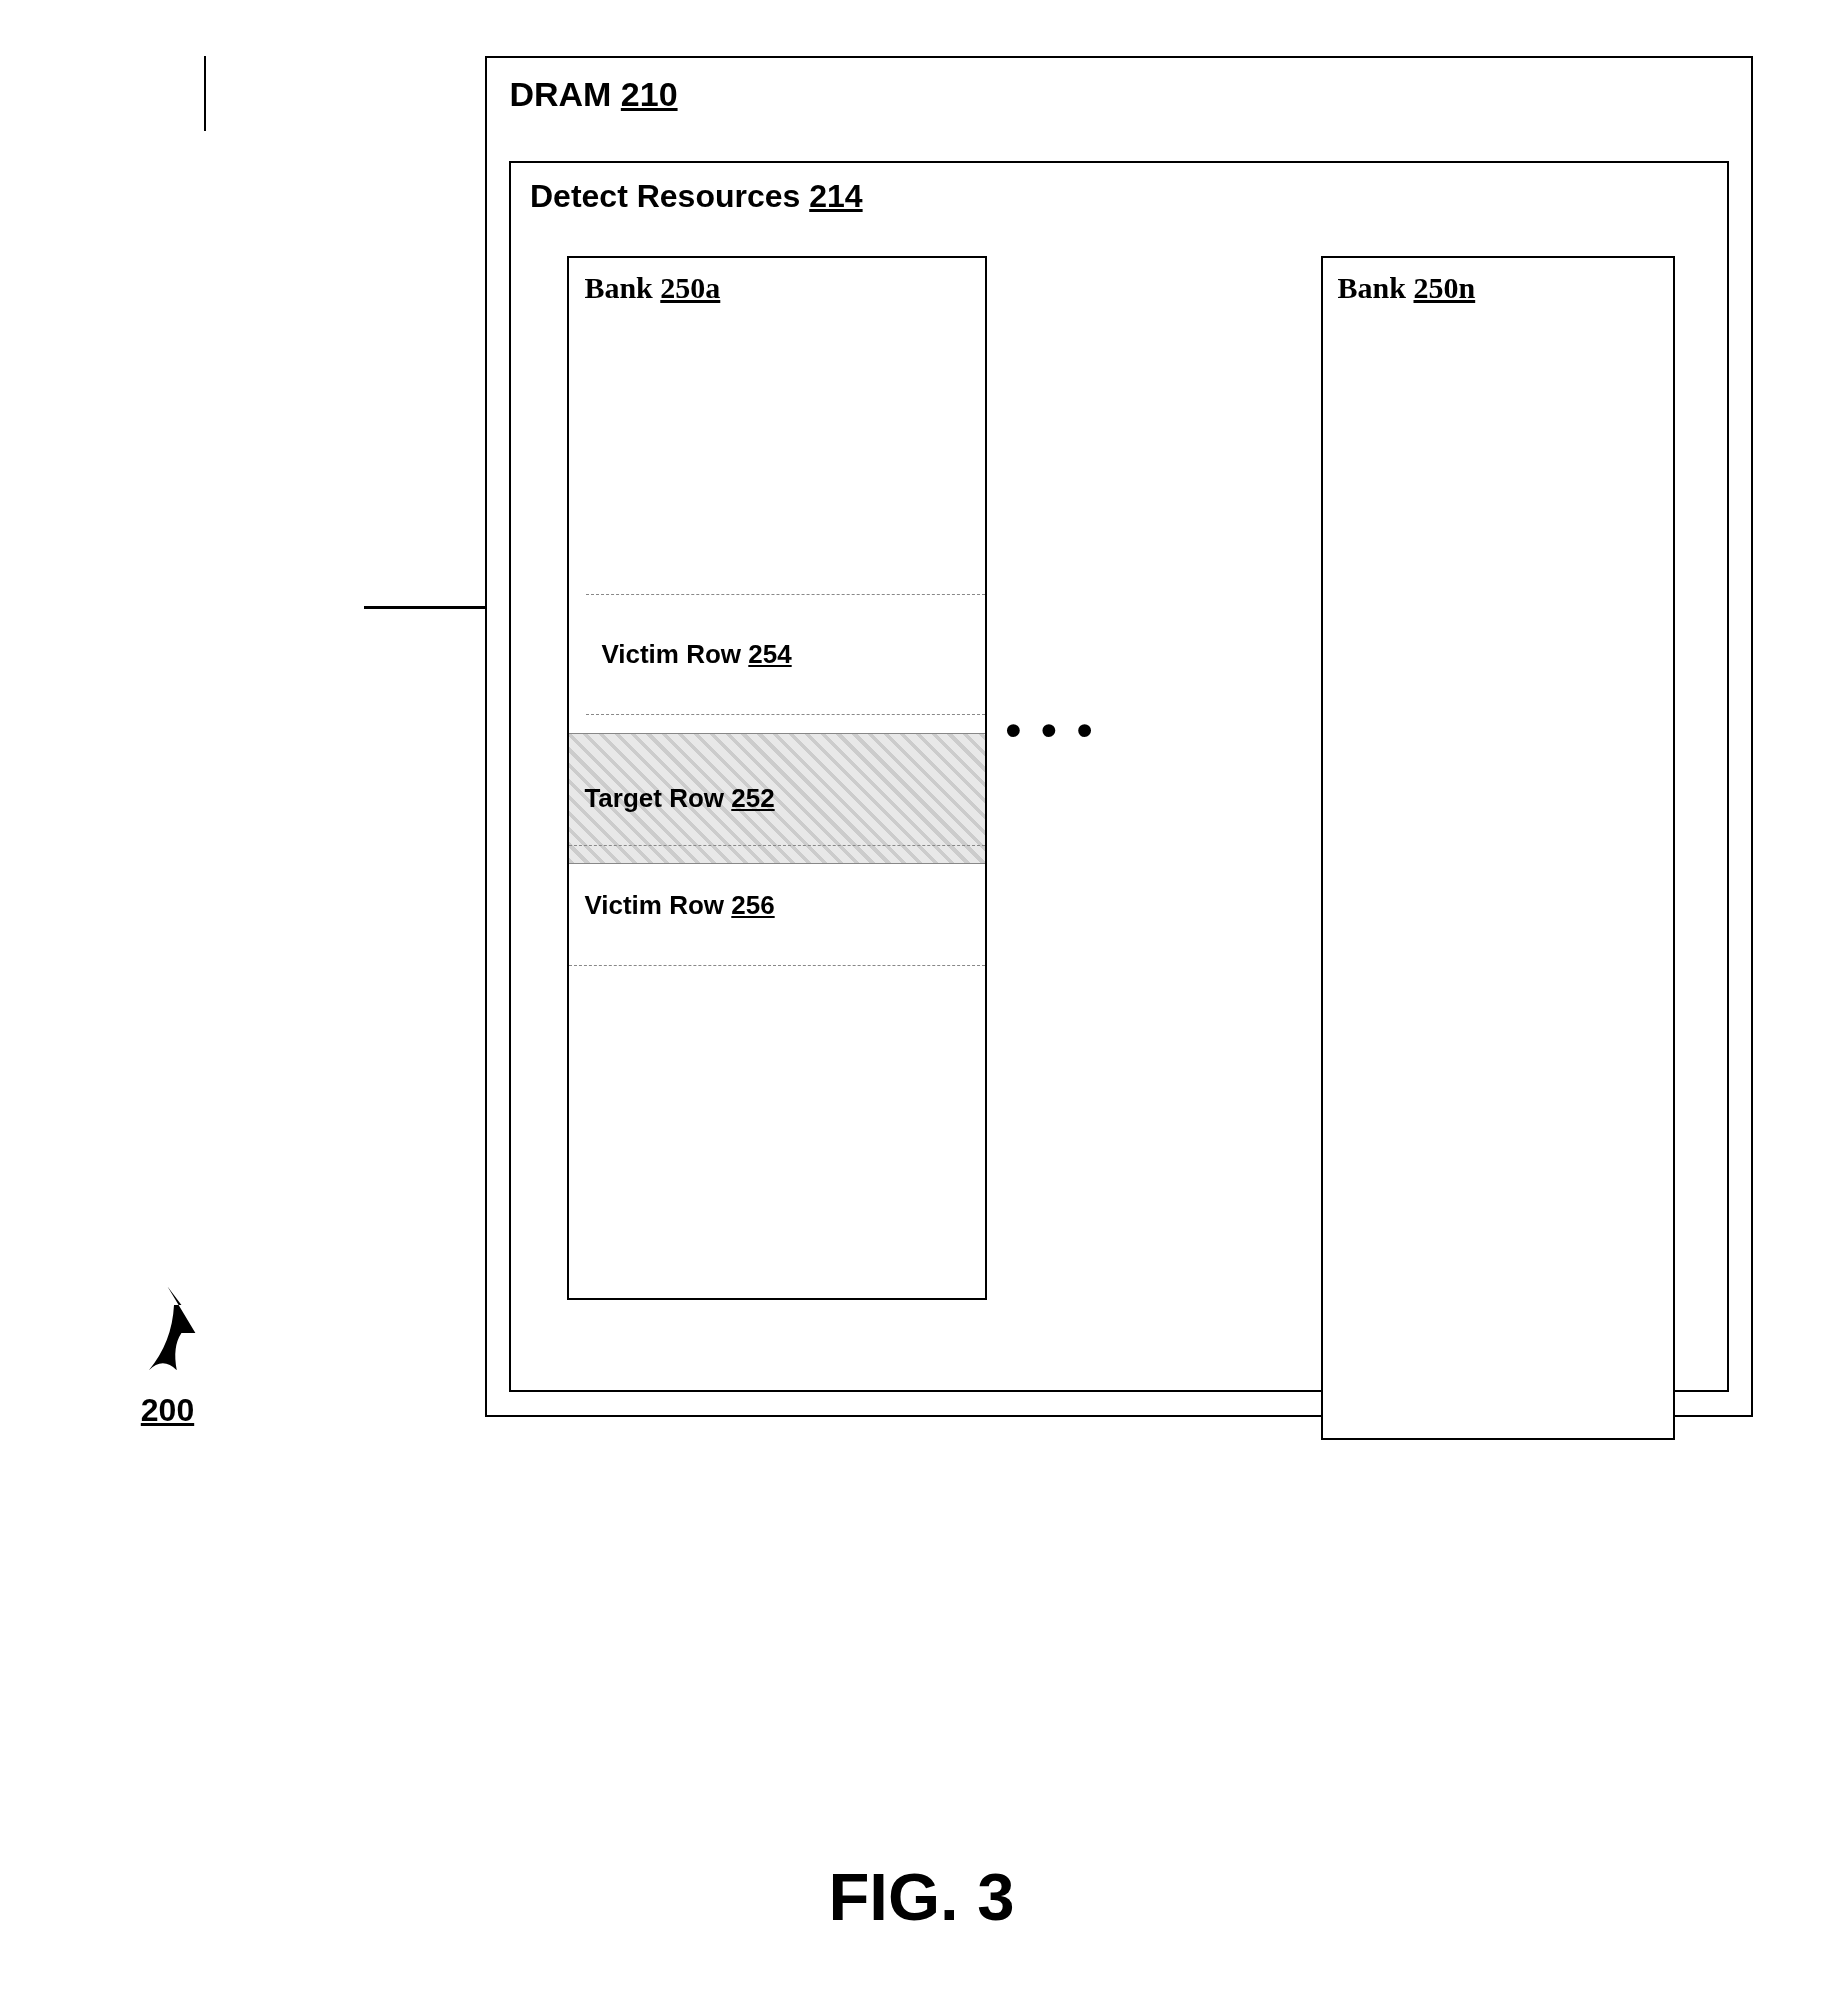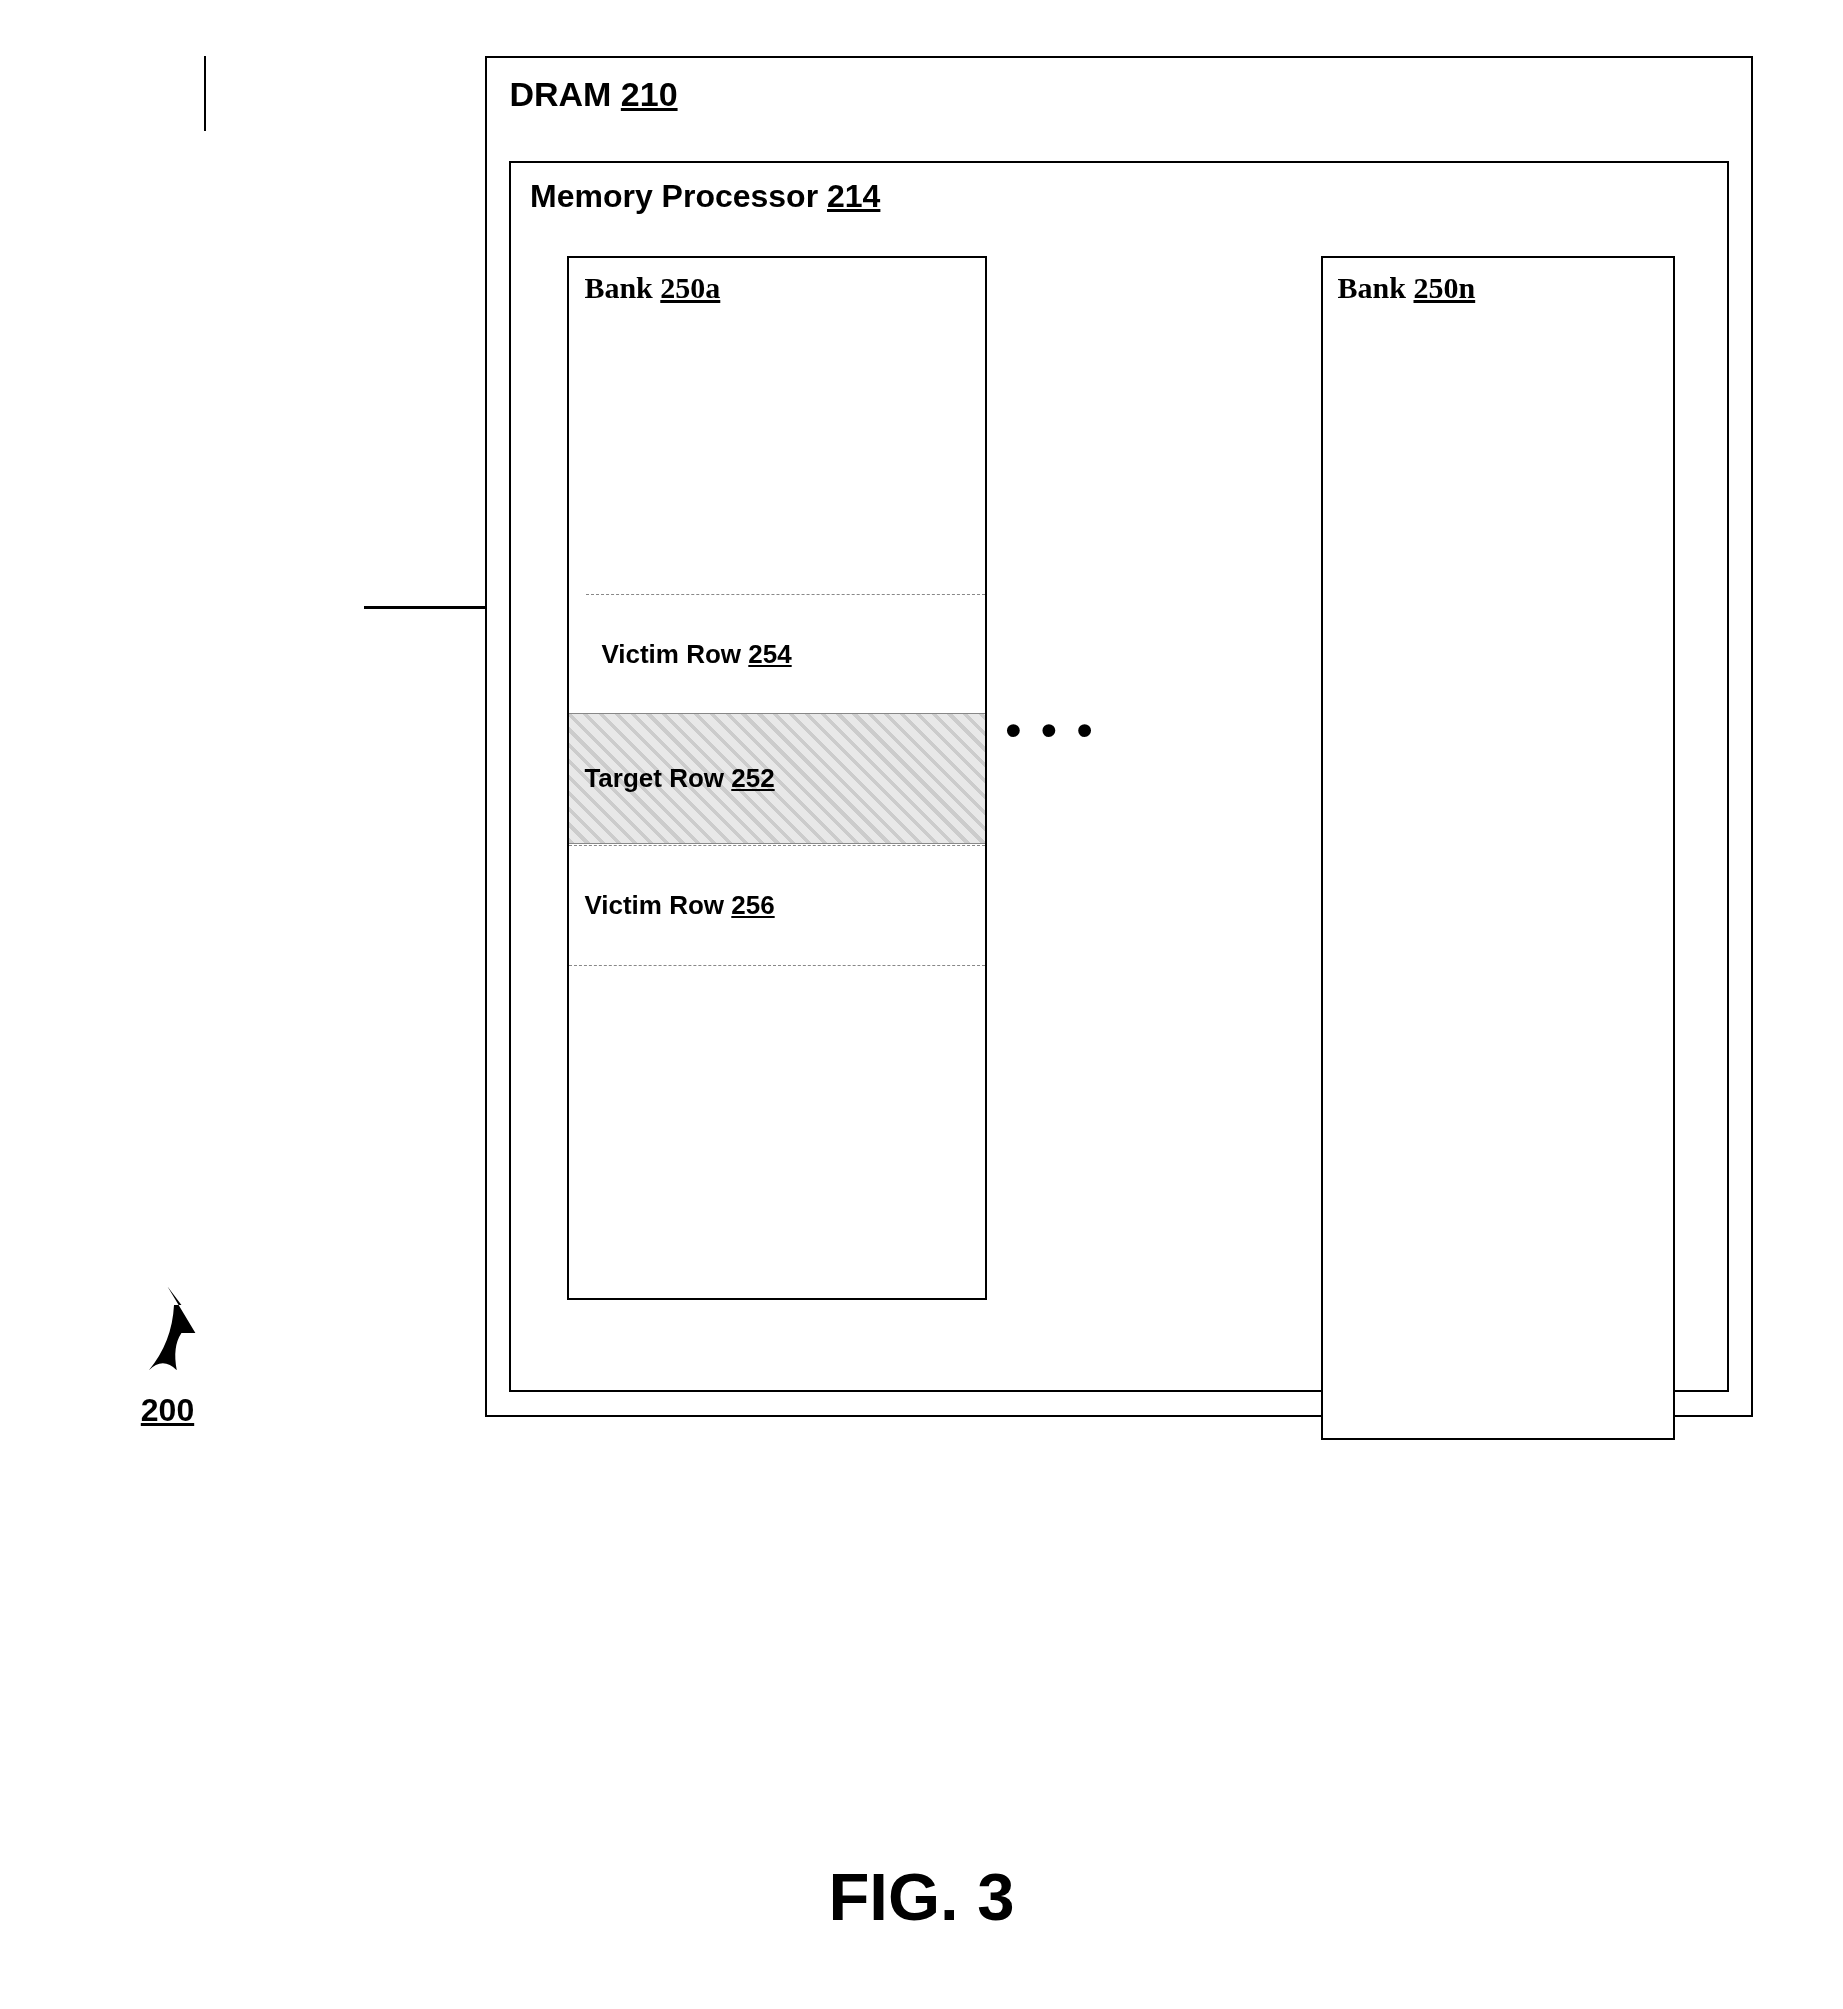--- a/index.html
+++ b/index.html
@@ -163,21 +163,21 @@
       padding-left: 15px;
     }
 
     .victim-row-254-label {
       font-size: 26px;
       font-weight: bold;
     }
 
     .target-row-252 {
       position: absolute;
-      top: 455px;
+      top: 475px;
       left: 0;
       right: 0;
       height: 131px;
       background: repeating-linear-gradient(
         45deg,
         #ccc,
         #ccc 3.7px,
         #e8e8e8 3.7px,
         #e8e8e8 11.2px
       );
@@ -273,21 +273,21 @@
   <div class="horizontal-connector"></div>
 
   <div class="dram-outer">
     <div class="dram-title">
       <span>DRAM</span>
       <span> </span><span class="underline">210</span>
     </div>
 
     <div class="memory-resources-box">
       <div class="memory-resources-title">
-        <span>Memory Processor</span>
+        <span>Detect Resources</span>
         <span> </span><span class="underline">214</span>
       </div>
 
       <div class="bank-250a">
         <div class="bank-title">
           <span>Bank</span>
           <span> </span><span class="underline">250a</span>
         </div>
 
         <div class="victim-row-254">

